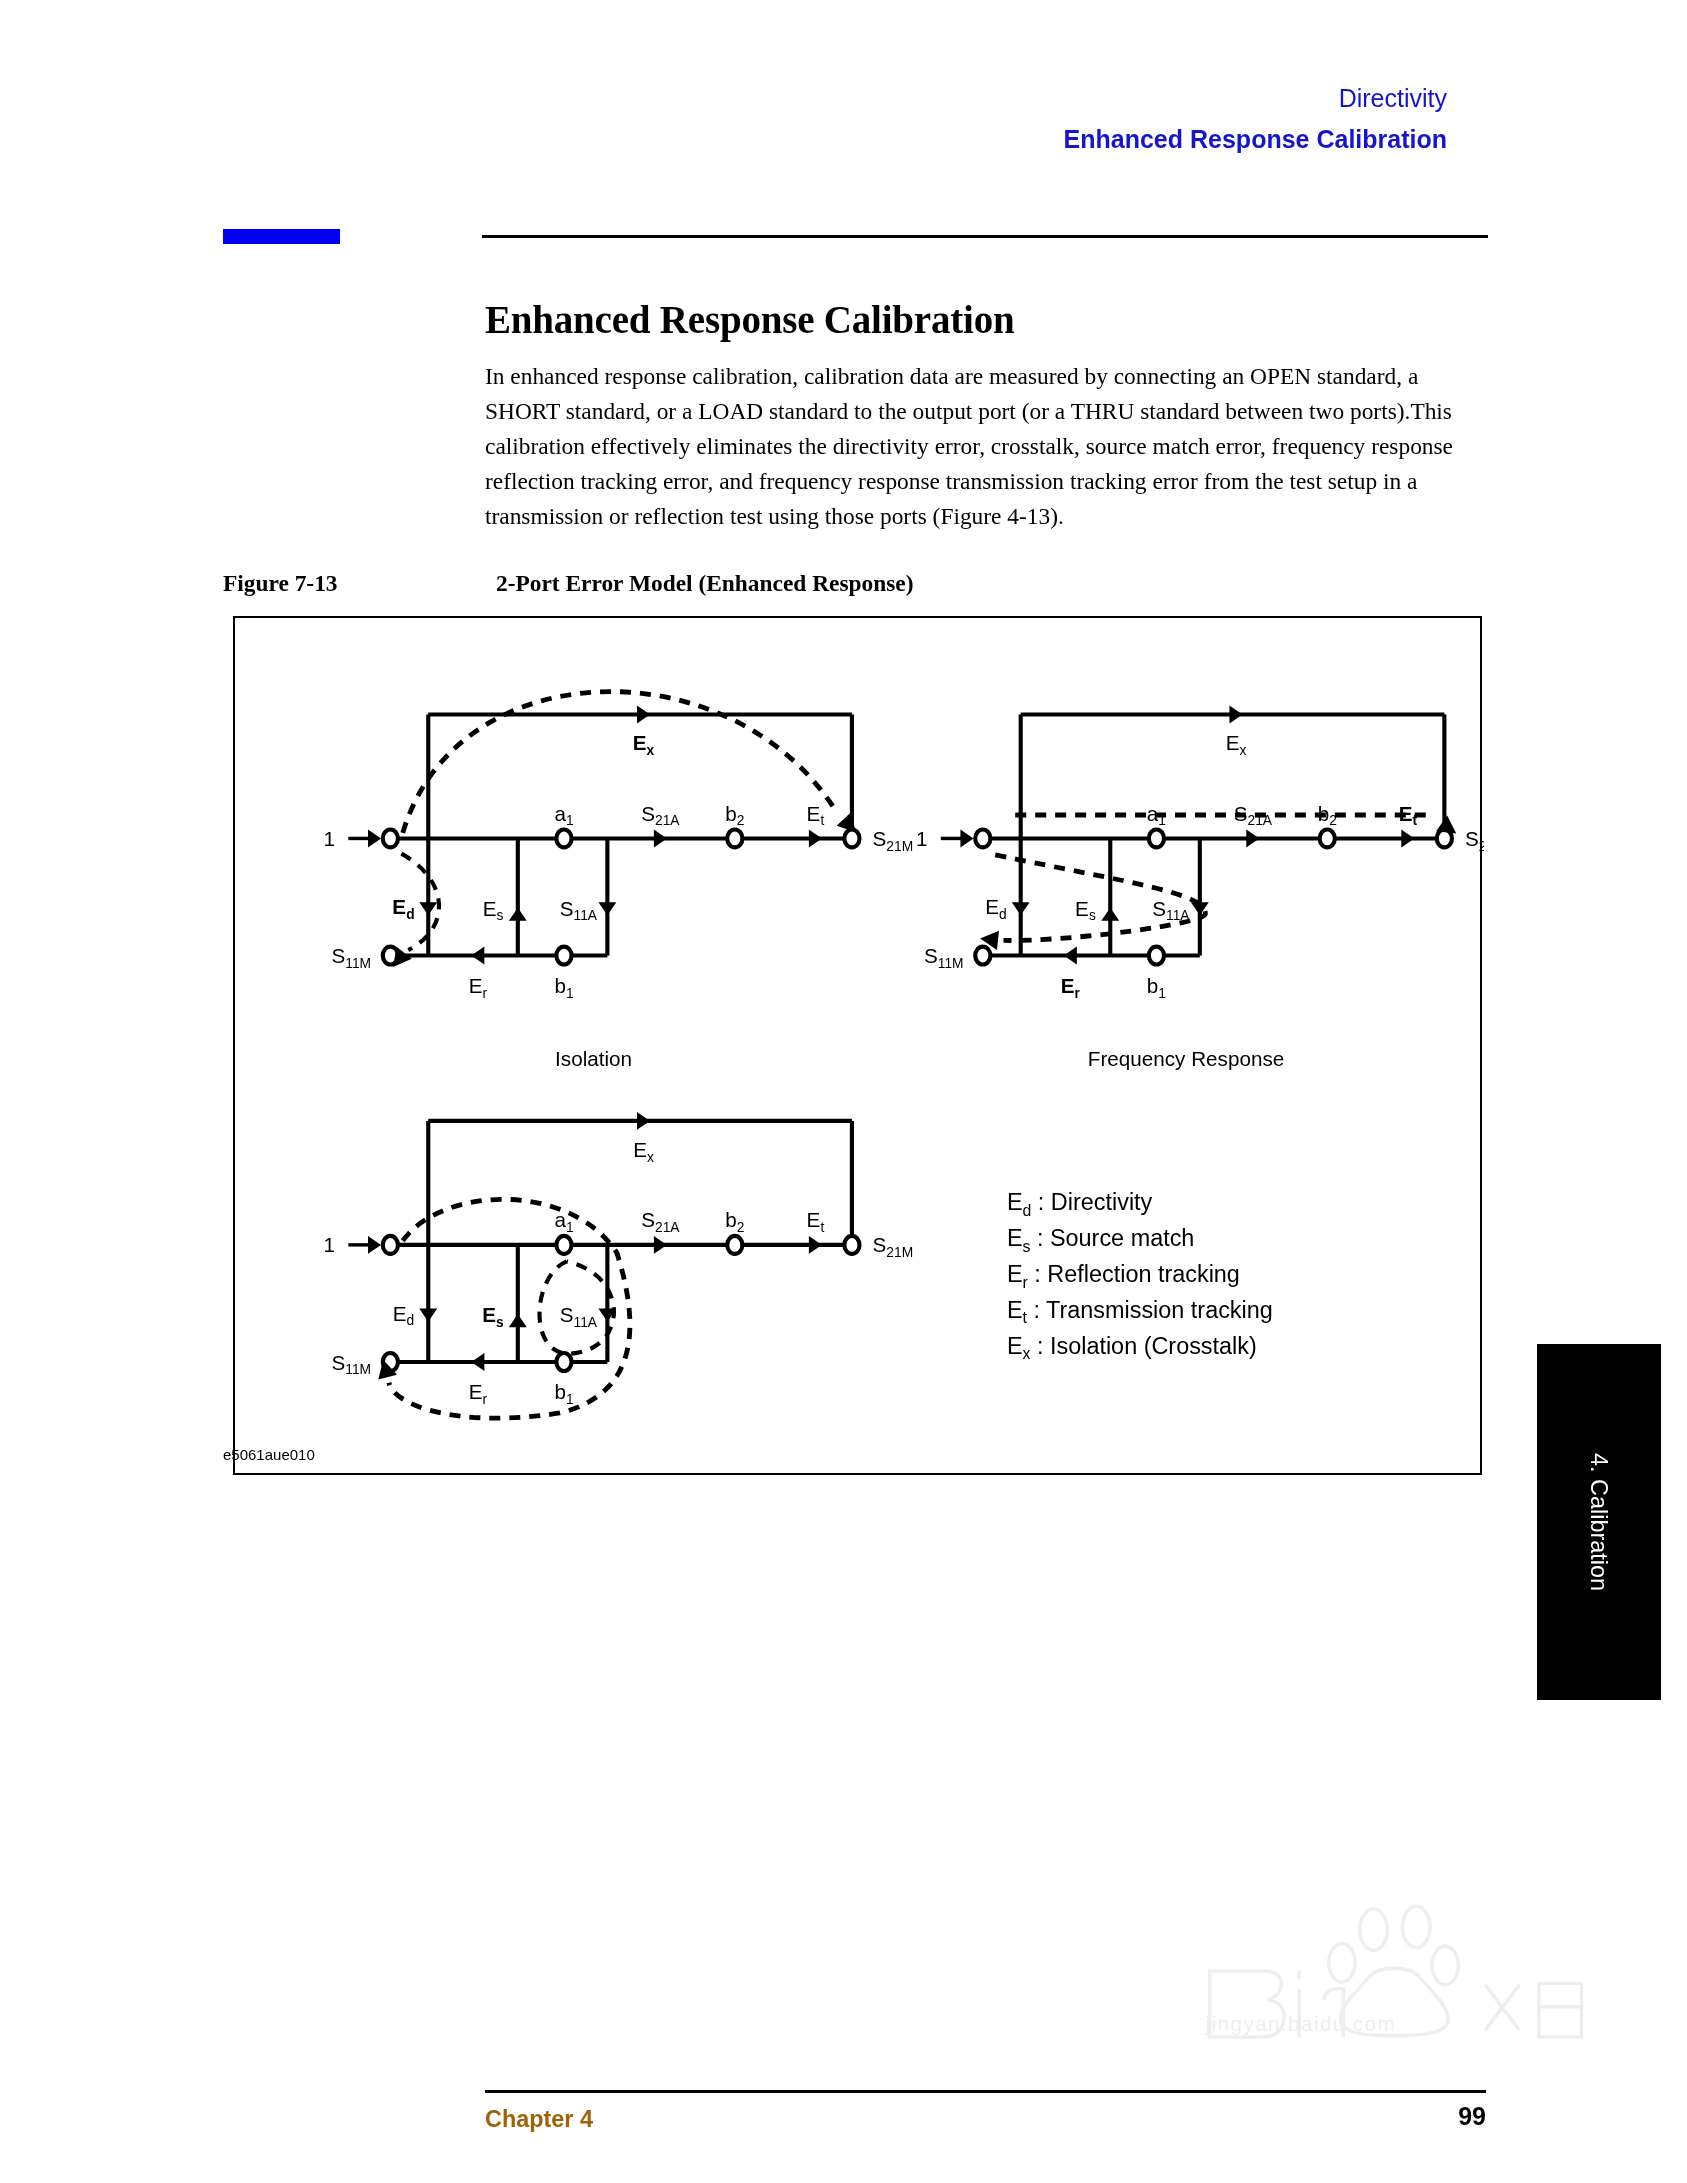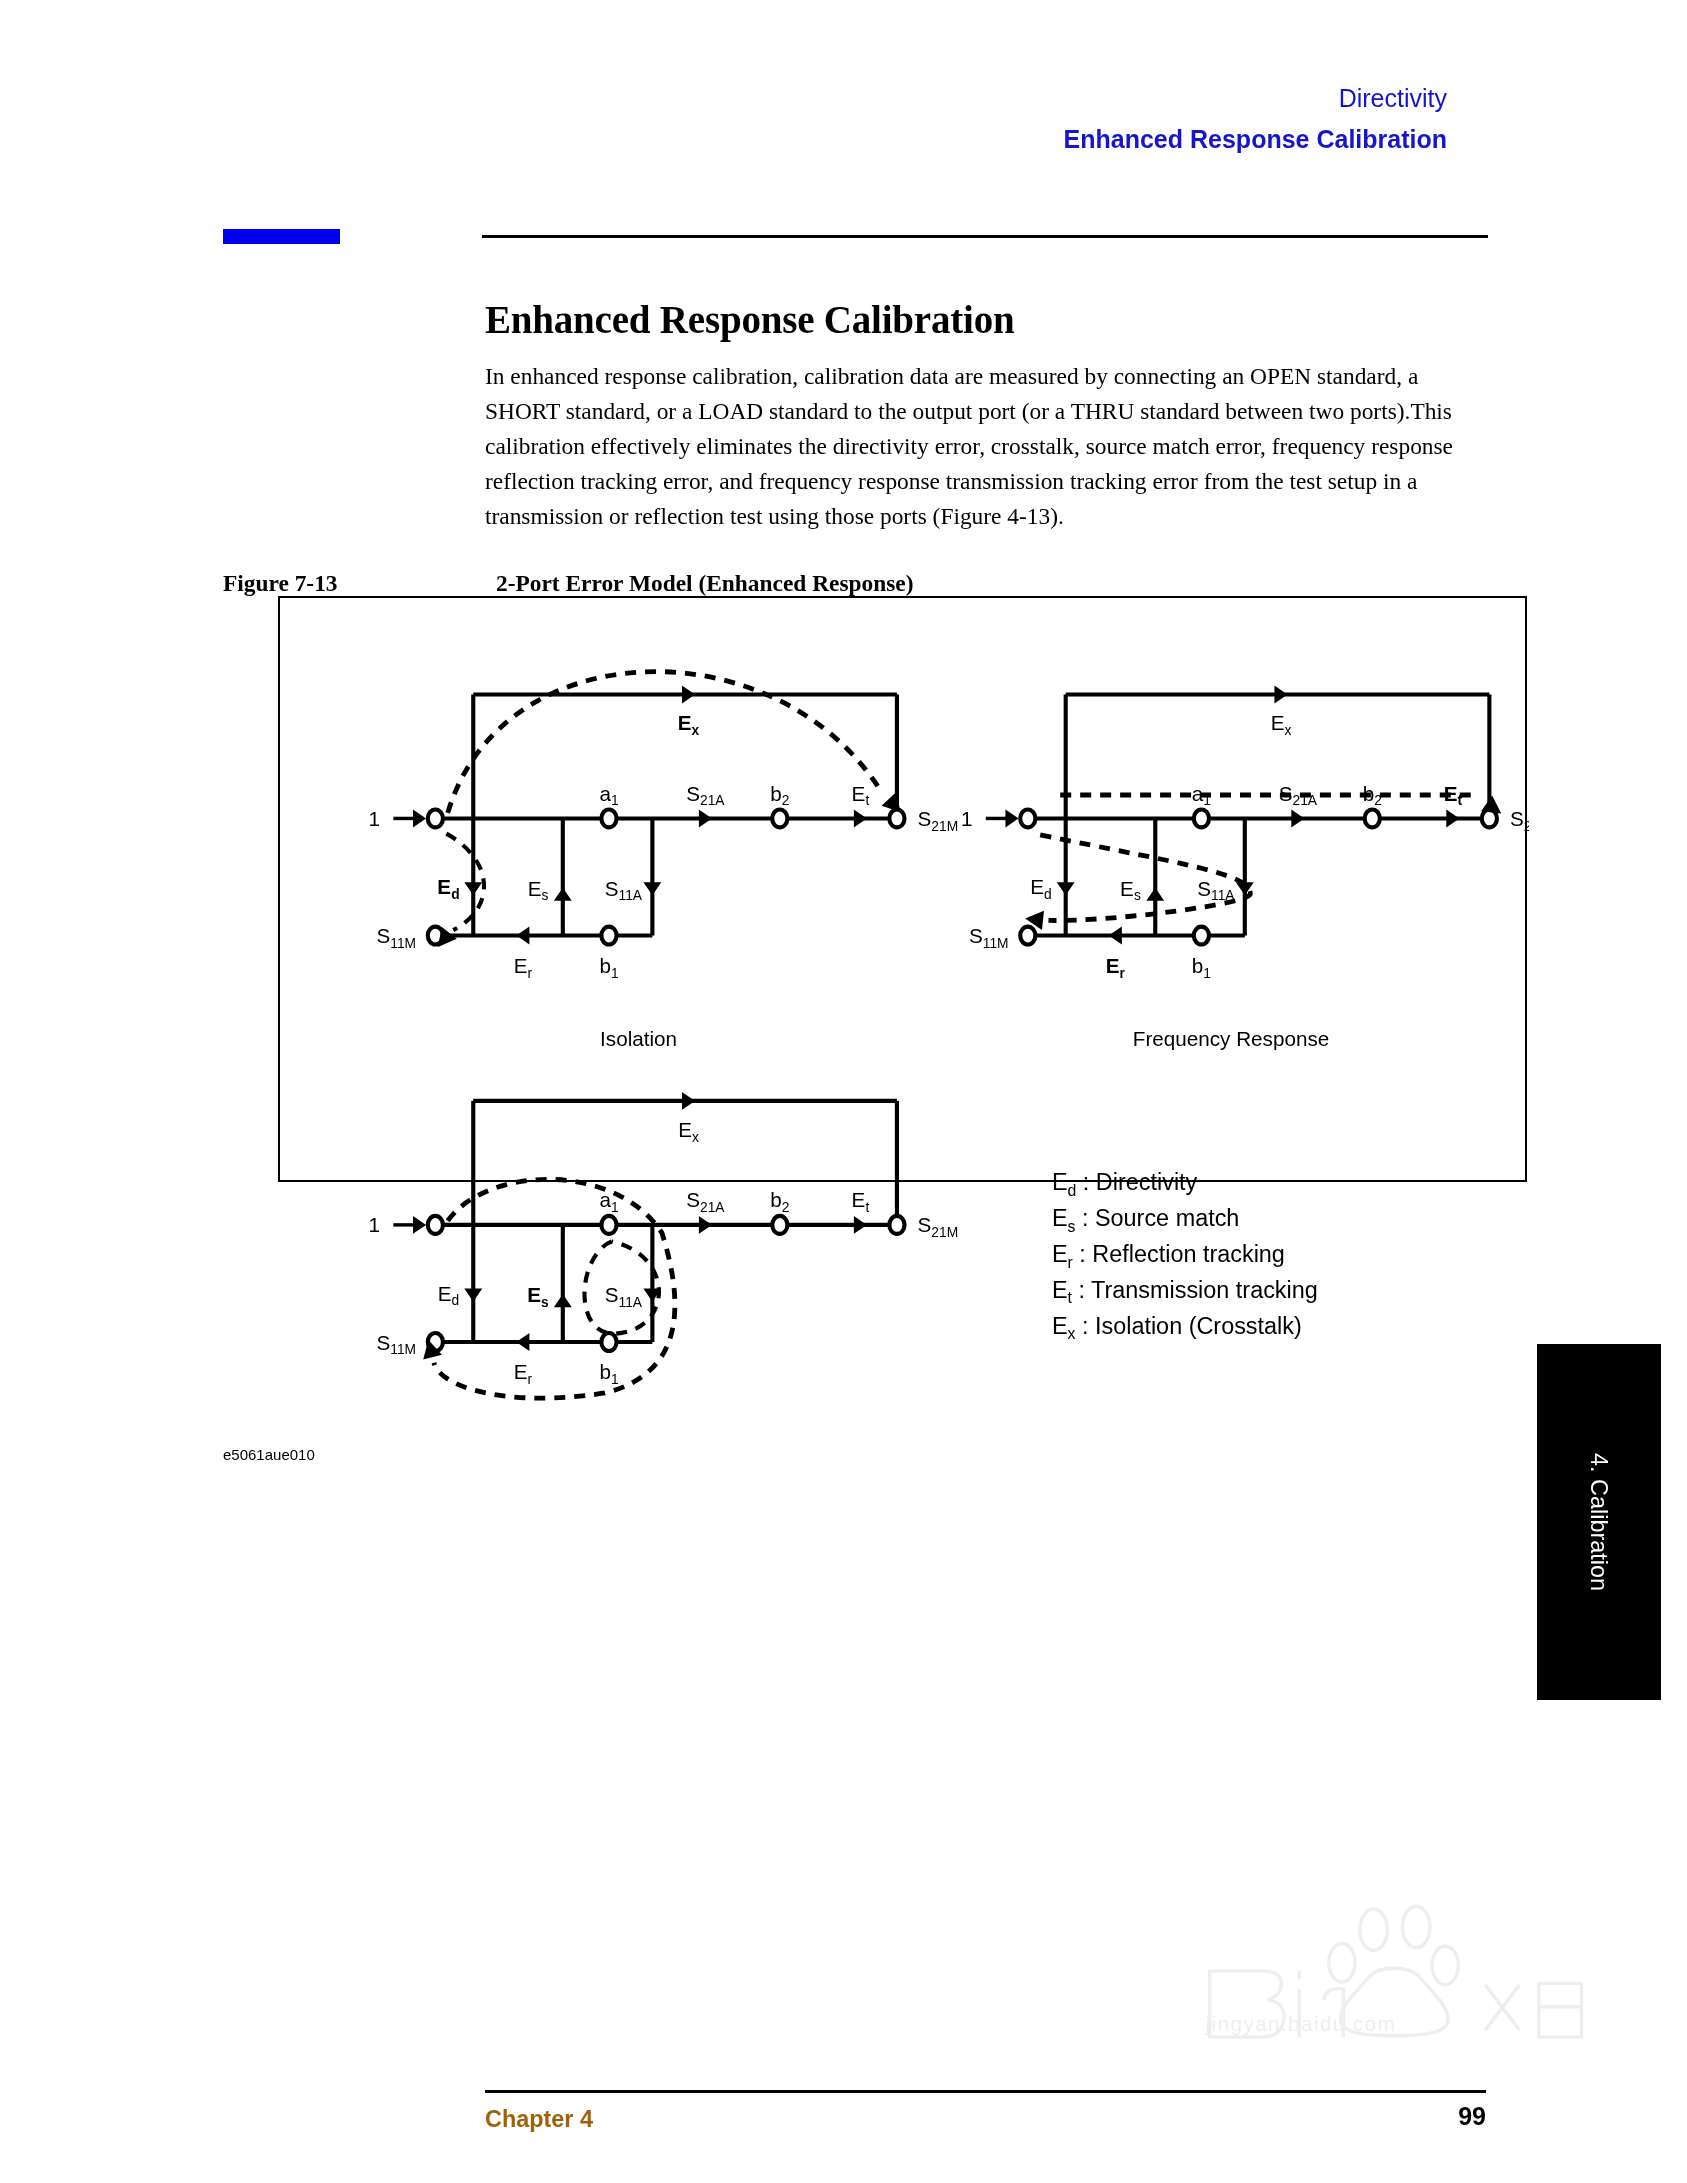--- a/index.html
+++ b/index.html
@@ -54,26 +54,25 @@
     position:absolute; left:223px; top:570px;
     font-size:23.4px; font-weight:bold; white-space:nowrap;
   }
   #figure-title {
     position:absolute; left:462px; top:570px;
     font-size:23.4px; font-weight:bold; white-space:nowrap;margin-left:34px;
   }
 
   
   #figure-box {
-    position:absolute; left:233px; top:596px;
-    width:1249px; height:586px;
+    position:absolute; left:233px; top:616px;
+    width:1249px; height:859px;
     border:2.8px solid #000000;
     box-sizing:border-box;
     background:#ffffff;
-    margin-left:45px;
   }
   #figure-svg { position:absolute; left:0; top:0; }
   #figure-id {
     position:absolute; left:223px; top:1446px;
     font-family:"Liberation Sans", sans-serif;
     font-size:15px; white-space:nowrap;
   }
 
   
   #side-tab {

